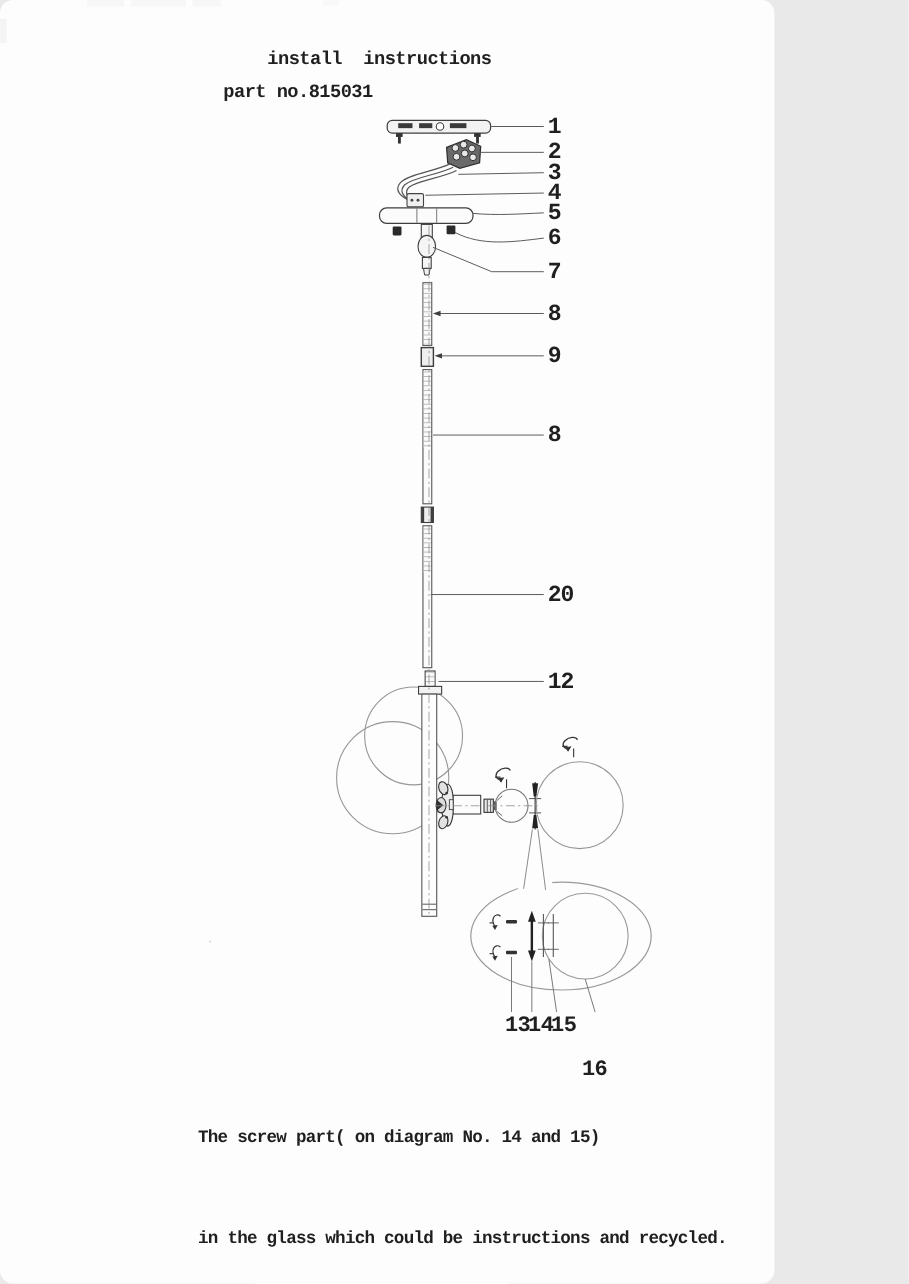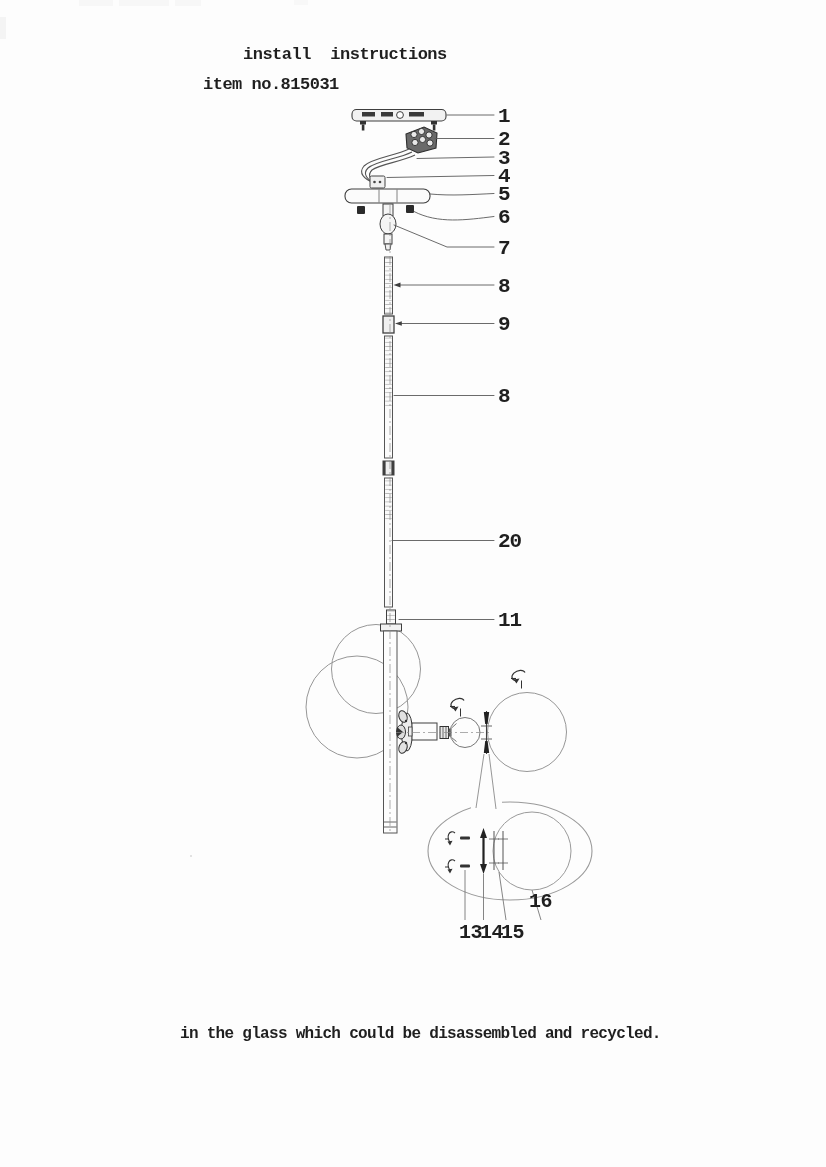--- a/index.html
+++ b/index.html
@@ -1,22 +1,23 @@
 <!DOCTYPE html>
 <html><head>
 <meta charset="utf-8">
 <style>
   html,body{margin:0;padding:0;background:#e9e9e9;}
   .page{
     position:relative;
-    width:826px;height:1167px;
+    width:704px;height:1167px;
     background:#fdfdfd;
     overflow:hidden;
     font-family:"Liberation Mono","DejaVu Sans Mono",monospace;
     color:#1f1f1f;
+    border-radius:12px;
   }
   .t{position:absolute;white-space:pre;font-weight:700;color:#1f1f1f;}
   .title-line{font-size:17px;letter-spacing:-0.5px;}
   .part-num{font-size:21px;letter-spacing:-1px;line-height:1;}
   .detail-num{font-size:20px;letter-spacing:-0.5px;line-height:1;}
   .footer{
     position:absolute;left:180px;top:957px;
     font-size:16px;letter-spacing:-0.7px;line-height:30.8px;
     font-weight:700;white-space:pre;
   }
@@ -250,39 +251,40 @@
       <path d="M392,540.5 H494"></path>
       <path d="M399,619.5 H494"></path>
     </g>
     <g fill="#3f3f3f">
       <polygon points="393.5,285 400.5,282.6 400.5,287.4"></polygon>
       <polygon points="395,323.5 401.8,321.2 401.8,325.8"></polygon>
     </g>
   </svg>
 
   <div class="t title-line" style="left:243px;top:45px;">install  instructions</div>
-  <div class="t title-line" style="left:203px;top:75px;">item no.815031</div>
+  <div class="t title-line" style="left:203px;top:75px;">part no.815031</div>
 
   <span class="t part-num" style="left:498px;top:106px;">1</span>
   <span class="t part-num" style="left:498px;top:129px;">2</span>
   <span class="t part-num" style="left:498px;top:148px;">3</span>
   <span class="t part-num" style="left:498px;top:166px;">4</span>
   <span class="t part-num" style="left:498px;top:184px;">5</span>
   <span class="t part-num" style="left:498px;top:207px;">6</span>
   <span class="t part-num" style="left:498px;top:238px;">7</span>
   <span class="t part-num" style="left:498px;top:276px;">8</span>
   <span class="t part-num" style="left:498px;top:314px;">9</span>
   <span class="t part-num" style="left:498px;top:386px;">8</span>
   <span class="t part-num" style="left:498px;top:531px;">20</span>
-  <span class="t part-num" style="left:498px;top:610px;">11</span>
+  <span class="t part-num" style="left:498px;top:610px;">12</span>
 
   <span class="t detail-num" style="left:459px;top:923px;">13</span>
   <span class="t detail-num" style="left:480px;top:923px;">14</span>
   <span class="t detail-num" style="left:501px;top:923px;">15</span>
-  <span class="t detail-num" style="left:529px;top:892px;">16</span>
+  <span class="t detail-num" style="left:529px;top:963px;">16</span>
 
   <div class="footer">
-    <div>in the glass which could be disassembled and recycled.</div>
+    <div>The screw part( on diagram No. 14 and 15)</div>
+    <div>in the glass which could be instructions and recycled.</div>
     
     
   </div>
 
 </div>
 
 </body></html>

